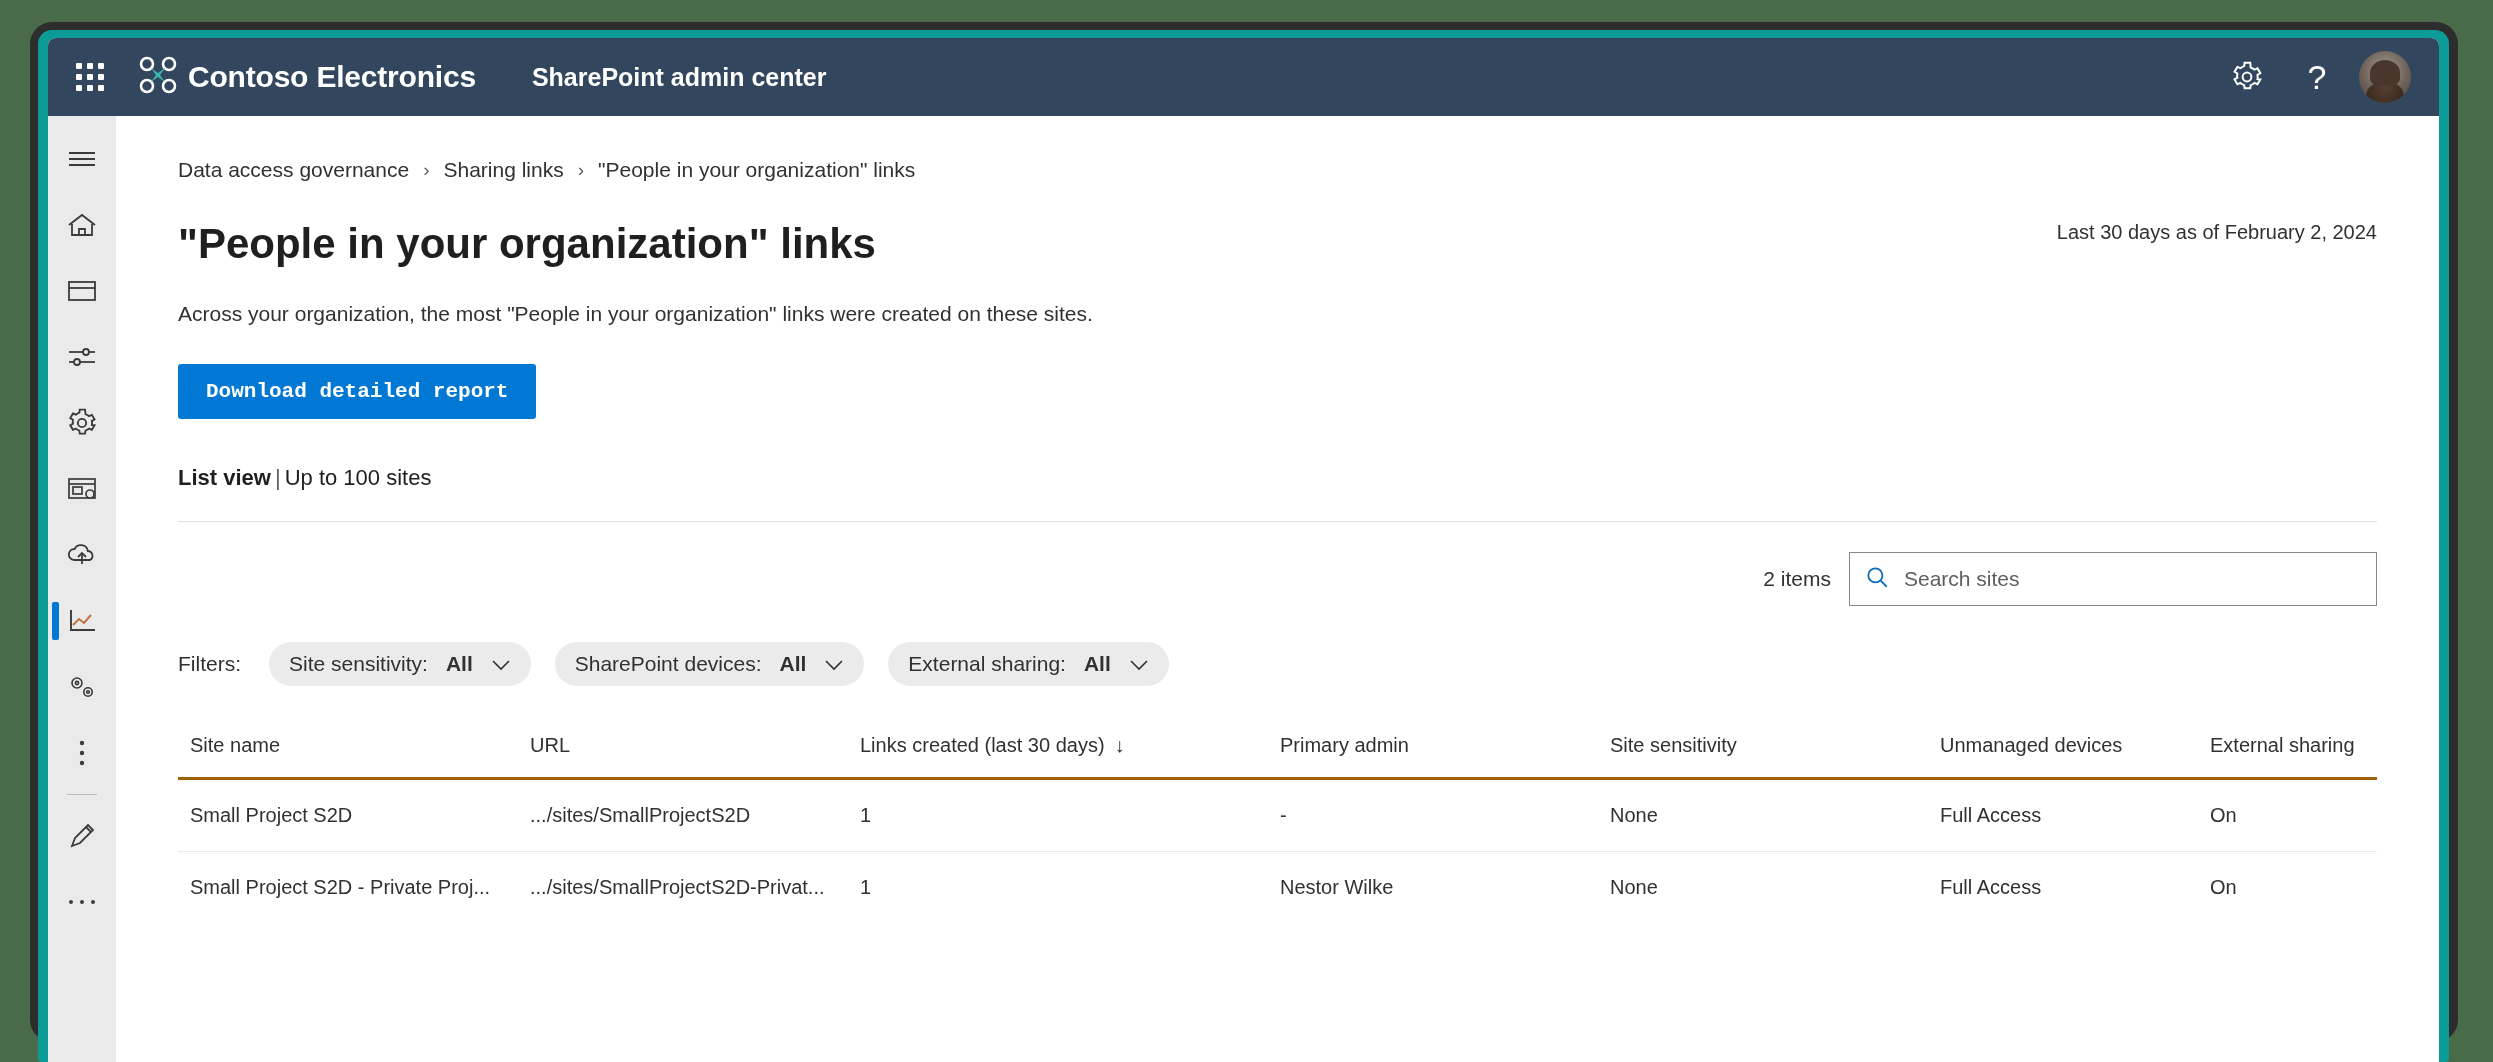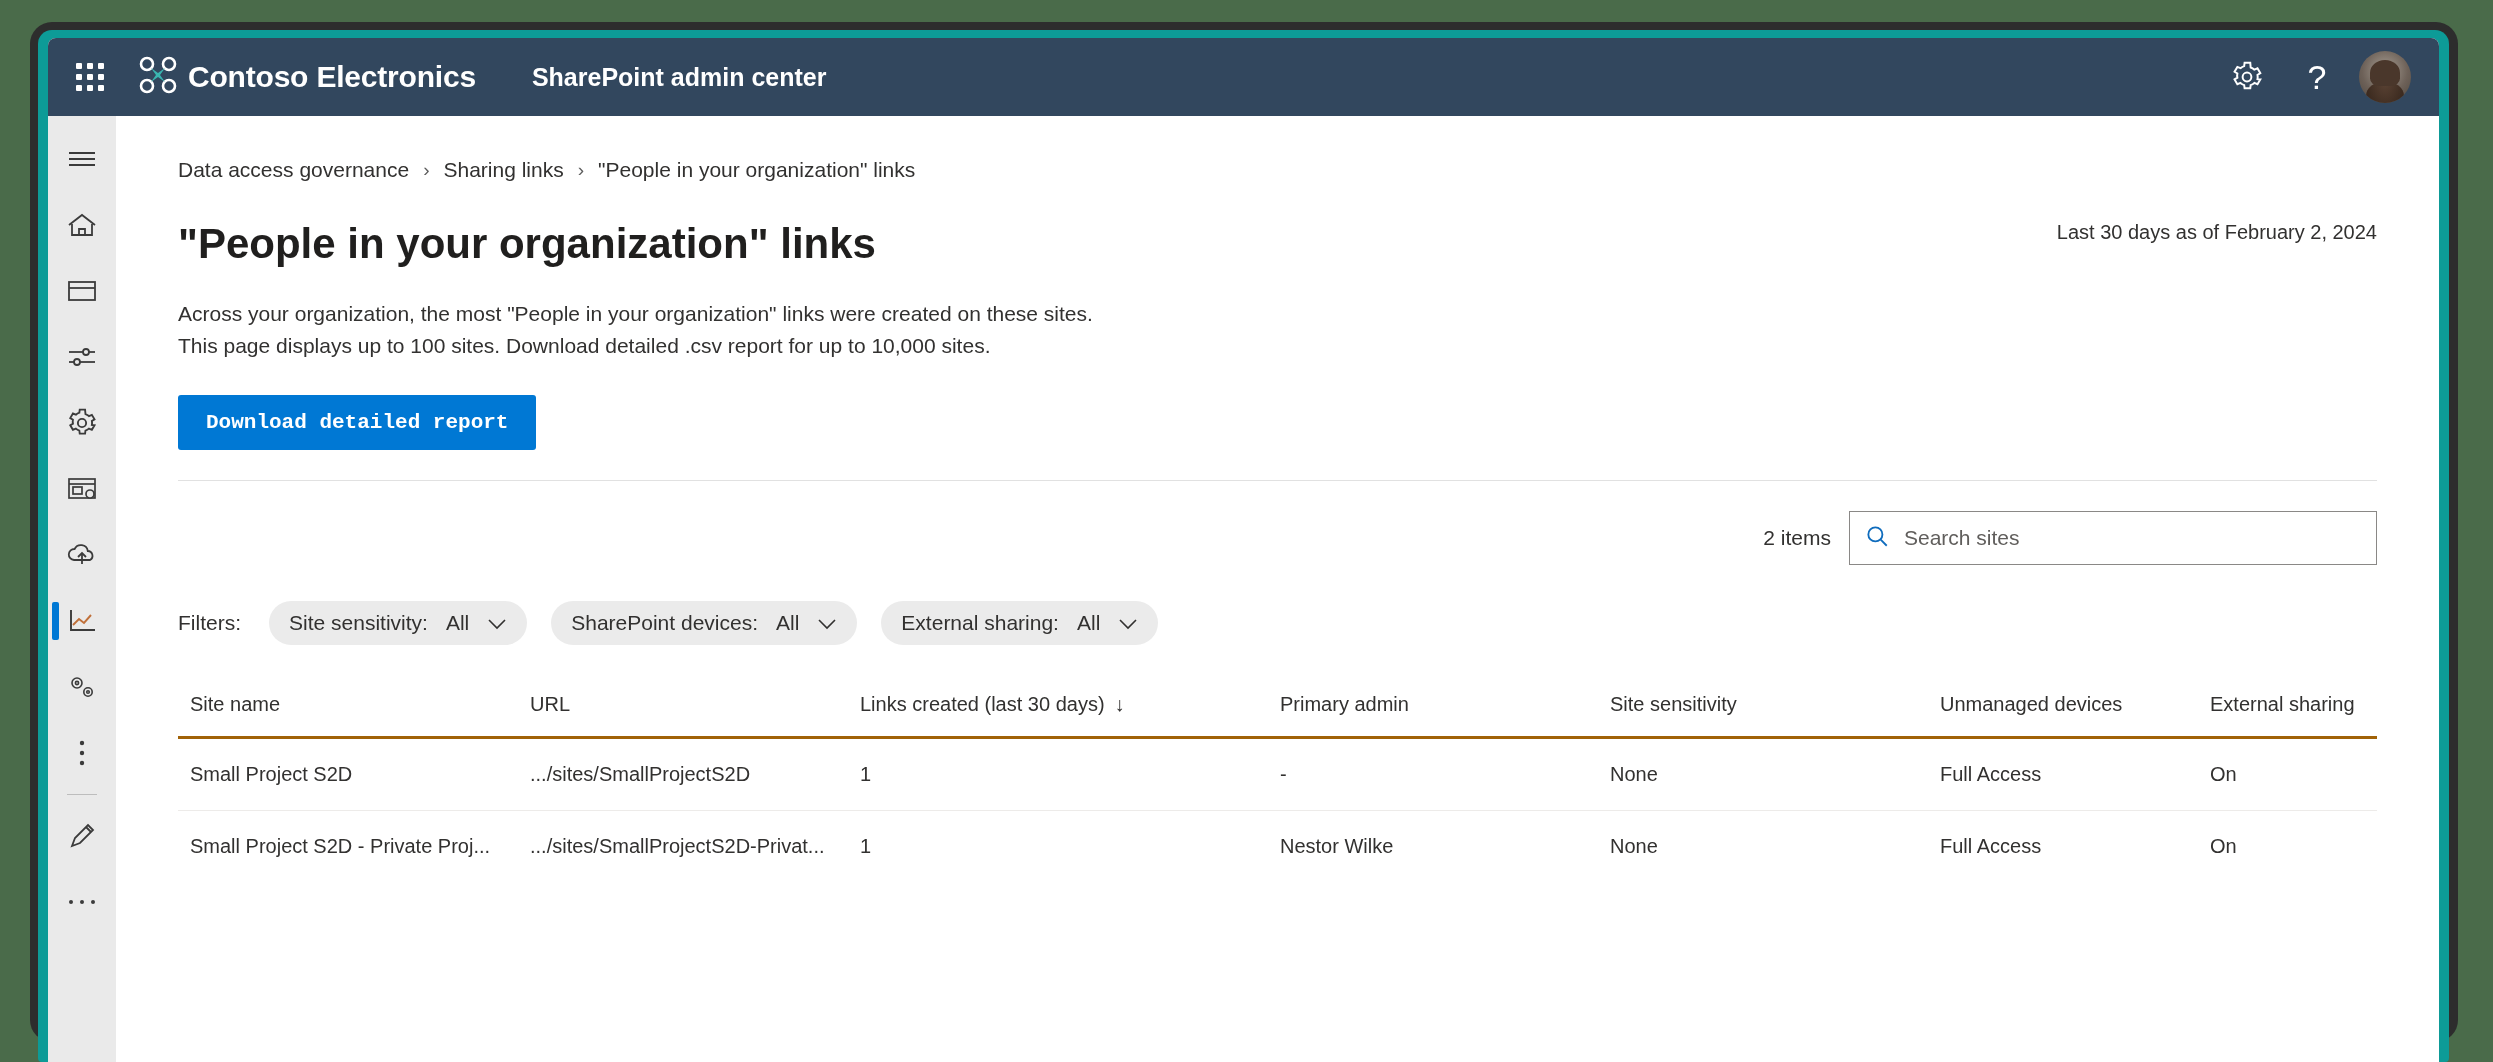--- a/index.html
+++ b/index.html
@@ -195,21 +195,21 @@
     display: flex; align-items: center;
     margin: 36px 0 0 62px; gap: 24px;
   }
   #filters-label { font-size: 21px; color: #323130; margin-right: 4px; }
   .filter-pill {
     background: #ebebeb; border: none; border-radius: 999px;
     padding: 10px 20px; display: flex; align-items: center; gap: 18px;
     font-family: inherit; font-size: 21px; color: #323130;
     cursor: pointer;
   }
-  .filter-pill .fp-value { font-weight: normal; }
+  .filter-pill .fp-value { font-weight: bold; }
   .chev { display: inline-block; }
   
   #sites-table { margin: 34px 62px 0 62px; width: calc(100% - 124px); }
   #sites-table table { width: 100%; border-collapse: collapse; table-layout: fixed; }
   #sites-table th {
     text-align: left; font-weight: normal;
     font-size: 20px; color: #323130;
     padding: 14px 8px 20px 12px;
     white-space: nowrap; overflow: hidden; text-overflow: ellipsis;
     cursor: pointer;
@@ -417,25 +417,27 @@
       <span class="sep">›</span>
       <span class="crumb current">"People in your organization" links</span>
     </div>
 
     <div id="date-note">Last 30 days as of February 2, 2024</div>
 
     <h1 id="page-title">"People in your organization" links</h1>
 
     <div id="page-desc">
       <div>Across your organization, the most "People in your organization" links were created on these sites.</div>
-      <div>This page displays up to 100 sites. Download detailed .csv report for up to 10,000 sites.</div>
     </div>
 
     <button id="download-btn">Download detailed report</button>
 
+    <div id="listview-line">
+      <span class="lv-label">List view</span><span class="lv-sep">|</span><span>Up to 100 sites</span>
+    </div>
 
     <div id="hr-under-listview"></div>
 
     <div id="search-row">
       <span id="items-count">2 items</span>
       <div id="search-box">
         <span>
           <svg width="26" height="26" viewBox="0 0 24 24" fill="none" stroke="#0f6cbd" stroke-width="1.7">
             <circle cx="10.5" cy="10.5" r="6.5"></circle>
               <line x1="15.4" y1="15.4" x2="21" y2="21"></line>

